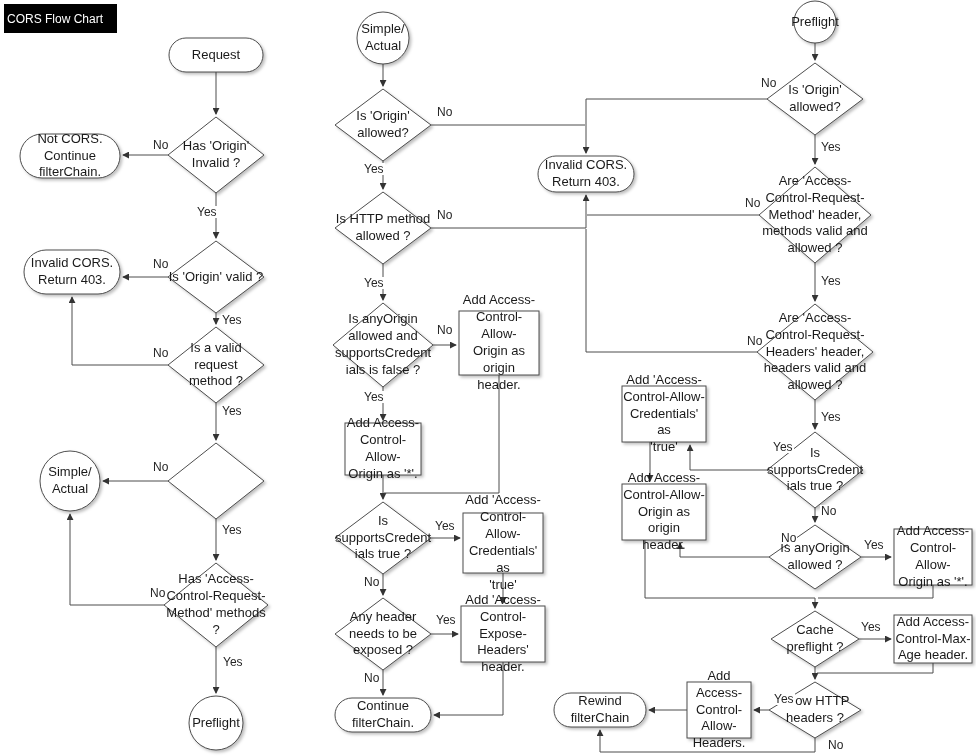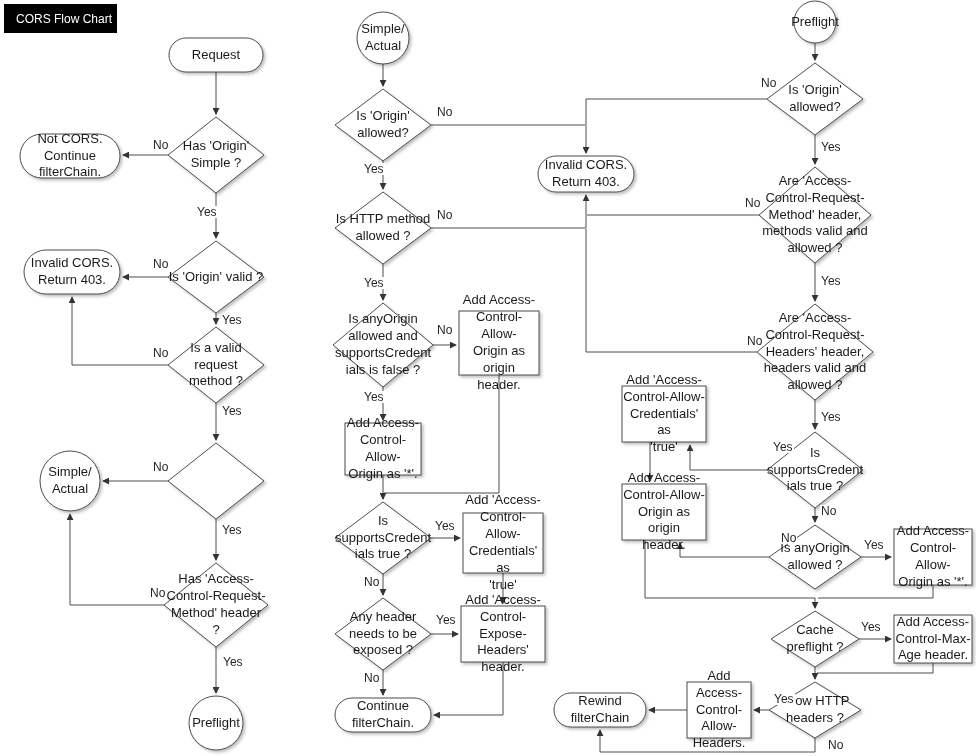--- a/index.html
+++ b/index.html
@@ -5,21 +5,21 @@
   html,body{margin:0;padding:0;background:#fff;font-family:"Liberation Sans","DejaVu Sans",sans-serif;}
   #canvas{position:relative;width:976px;height:756px;background:#fff;border-bottom:1px solid #000;overflow:hidden;}
   svg.layer{position:absolute;left:0;top:0;}
   .shapes{filter:drop-shadow(2px 2px 1.5px rgba(0,0,0,.25));}
   .shapes > *{fill:#ffffff;stroke:#4d4d4d;stroke-width:1;}
   .edges > *{fill:none;stroke:#4d4d4d;stroke-width:1;}
   .lbl{position:absolute;display:flex;align-items:center;justify-content:center;text-align:center;
        font-size:13px;line-height:1.3;color:#1a1a1a;white-space:pre-line;box-sizing:border-box;pointer-events:none;}
   .el{position:absolute;font-size:12px;line-height:1;color:#262626;background:#fff;padding:0 1px;pointer-events:none;}
   #title{position:absolute;left:4px;top:4px;width:113px;height:29px;background:#000;color:#fff;
-         font-size:12px;display:flex;align-items:center;padding-left:12px;box-sizing:border-box;}
+         font-size:12px;display:flex;align-items:center;padding-left:3px;box-sizing:border-box;}
 </style>
 </head>
 <body>
 
 <div id="canvas">
 
   <svg class="layer" width="976" height="756">
     <defs>
       <marker id="arw" viewBox="0 0 8 8" refX="7" refY="4" markerWidth="7" markerHeight="7" orient="auto" markerUnits="userSpaceOnUse">
         <path d="M0,0 L8,4 L0,8 z" fill="#333333"></path>
@@ -115,33 +115,33 @@
       <polygon points="815,682 861,710 815,738 769,710"></polygon>
       <rect x="687" y="682" width="64" height="56"></rect>
       <rect x="554" y="693" width="92" height="34" rx="17"></rect>
     </g>
   </svg>
 
   <div id="title">CORS Flow Chart</div>
 
   <div class="lbl" style="left:169px;top:38px;width:94px;height:34px">Request</div>
   <div class="lbl" style="left:168px;top:117px;width:96px;height:76px">Has 'Origin'
-Simple ?</div>
+Invalid ?</div>
   <div class="lbl" style="left:168px;top:241px;width:96px;height:72px">Is 'Origin' valid ?</div>
   <div class="lbl" style="left:20px;top:134px;width:100px;height:44px">Not CORS. Continue
 filterChain.</div>
   <div class="lbl" style="left:24px;top:250px;width:96px;height:44px">Invalid CORS.
 Return 403.</div>
   <div class="lbl" style="left:168px;top:327px;width:96px;height:76px">Is a valid request
 method ?</div>
   <div class="lbl" style="left:40px;top:451px;width:60px;height:60px">Simple/
 Actual</div>
   <div class="lbl" style="left:164px;top:563px;width:104px;height:84px">Has 'Access-
 Control-Request-
-Method' header
+Method' methods
 ?</div>
   <div class="lbl" style="left:189px;top:696px;width:54px;height:54px">Preflight</div>
 
   <div class="lbl" style="left:357px;top:12px;width:52px;height:52px">Simple/
 Actual</div>
   <div class="lbl" style="left:335px;top:89px;width:96px;height:72px">Is 'Origin'
 allowed?</div>
   <div class="lbl" style="left:538px;top:156px;width:96px;height:36px">Invalid CORS.
 Return 403.</div>
   <div class="lbl" style="left:335px;top:192px;width:96px;height:72px">Is HTTP method

